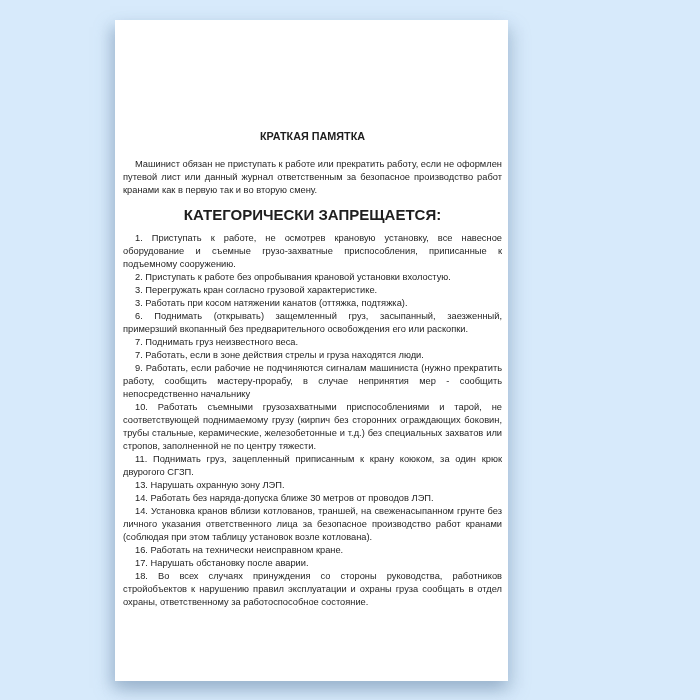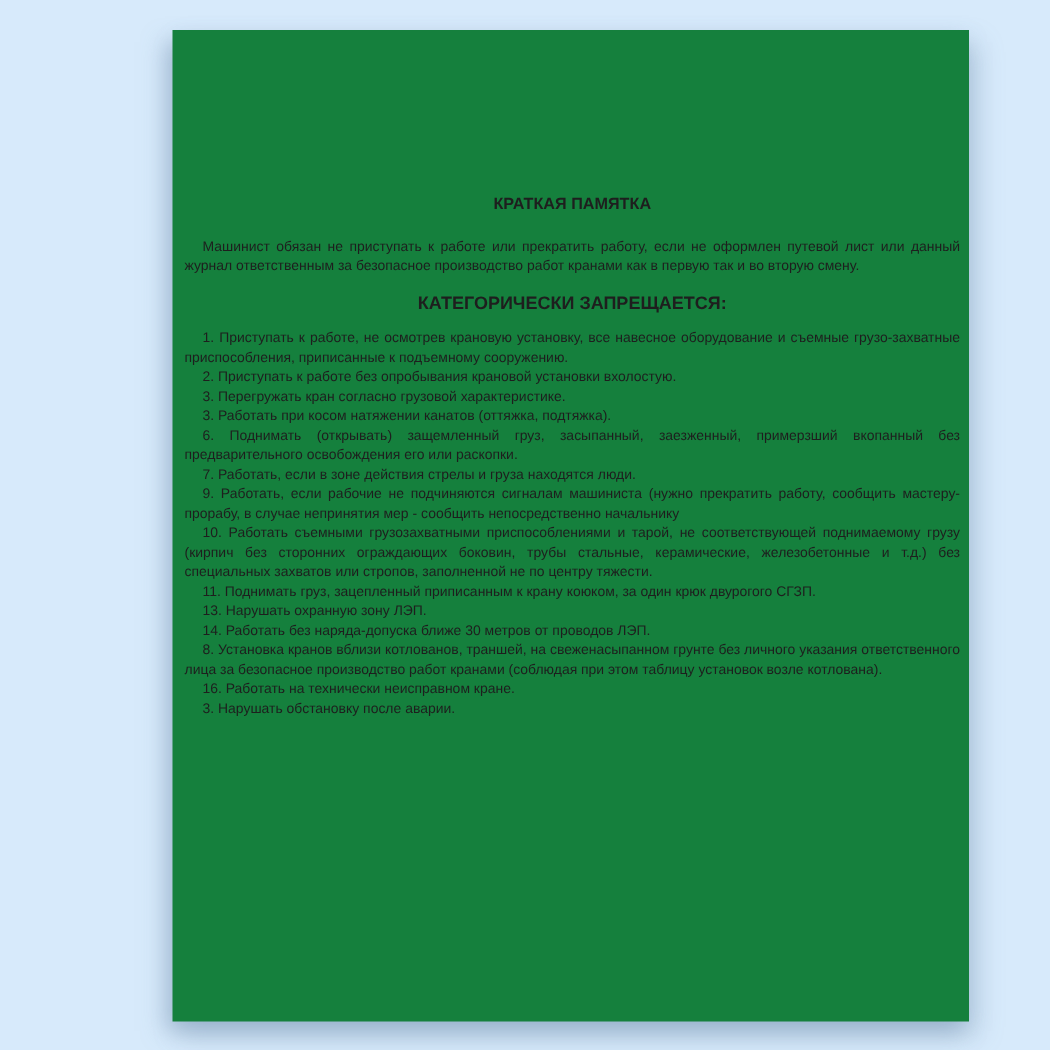--- a/index.html
+++ b/index.html
@@ -12,23 +12,23 @@
   .canvas {
     position: relative;
     width: 700px;
     height: 700px;
     background: #d7eafb;
   }
   .page {
     position: absolute;
     left: 115px;
     top: 20px;
-    width: 531px;
+    width: 393px;
     height: 661px;
-    background: #15803d;
+    background: #ffffff;
     box-shadow: -5px 7px 14px rgba(125, 154, 184, 0.50),
                  5px 9px 16px rgba(125, 154, 184, 0.38);
     box-sizing: border-box;
   }
   .content {
     box-sizing: border-box;
     padding: 109px 6px 0 8px;
     font-family: "Liberation Sans", sans-serif;
     font-size: 9.3px;
     line-height: 13px;
@@ -43,21 +43,21 @@
   }
   .intro {
     margin: 15px 0 2px 0;
     text-align: justify;
     text-indent: 12px;
   }
   .section-heading {
     margin: 11px 0 0 0;
     text-align: center;
     font-weight: bold;
-    font-size: 12px;
+    font-size: 15px;
     line-height: 14px;
   }
   .list {
     margin-top: 10px;
   }
   .list p.item {
     margin: 0;
     text-align: justify;
     text-indent: 12px;
   }
@@ -71,25 +71,27 @@
       <p class="doc-title">КРАТКАЯ ПАМЯТКА</p>
       <p class="intro">Машинист обязан не приступать к работе или прекратить работу, если не оформлен путевой лист или данный журнал ответственным за безопасное производство работ кранами как в первую так и во вторую смену.</p>
       <p class="section-heading">КАТЕГОРИЧЕСКИ ЗАПРЕЩАЕТСЯ:</p>
       <div class="list">
 
       <p class="item">1. Приступать к работе, не осмотрев крановую установку, все навесное оборудование и съемные грузо-захватные приспособления, приписанные к подъемному сооружению.</p>
           <p class="item">2. Приступать к работе без опробывания крановой установки вхолостую.</p>
           <p class="item">3. Перегружать кран согласно грузовой характеристике.</p>
           <p class="item">3. Работать при косом натяжении канатов (оттяжка, подтяжка).</p>
           <p class="item">6. Поднимать (открывать) защемленный груз, засыпанный, заезженный, примерзший вкопанный без предварительного освобождения его или раскопки.</p>
+          <p class="item">7. Поднимать груз неизвестного веса.</p>
           <p class="item">7. Работать, если в зоне действия стрелы и груза находятся люди.</p>
           <p class="item">9. Работать, если рабочие не подчиняются сигналам машиниста (нужно прекратить работу, сообщить мастеру-прорабу, в случае непринятия мер - сообщить непосредственно начальнику</p>
           <p class="item">10. Работать съемными грузозахватными приспособлениями и тарой, не соответствующей поднимаемому грузу (кирпич без сторонних ограждающих боковин, трубы стальные, керамические, железобетонные и т.д.) без специальных захватов или стропов, заполненной не по центру тяжести.</p>
           <p class="item">11. Поднимать груз, зацепленный приписанным к крану коюком, за один крюк двурогого СГЗП.</p>
           <p class="item">13. Нарушать охранную зону ЛЭП.</p>
           <p class="item">14. Работать без наряда-допуска ближе 30 метров от проводов ЛЭП.</p>
-          <p class="item">8. Установка кранов вблизи котлованов, траншей, на свеженасыпанном грунте без личного указания ответственного лица за безопасное производство работ кранами (соблюдая при этом таблицу установок возле котлована).</p>
+          <p class="item">14. Установка кранов вблизи котлованов, траншей, на свеженасыпанном грунте без личного указания ответственного лица за безопасное производство работ кранами (соблюдая при этом таблицу установок возле котлована).</p>
           <p class="item">16. Работать на технически неисправном кране.</p>
-          <p class="item">3. Нарушать обстановку после аварии.</p>
+          <p class="item">17. Нарушать обстановку после аварии.</p>
+          <p class="item">18. Во всех случаях принуждения со стороны руководства, работников стройобъектов к нарушению правил эксплуатации и охраны груза сообщать в отдел охраны, ответственному за работоспособное состояние.</p>
         </div>
     </div>
   </div>
 </div>
 
 </body></html>

